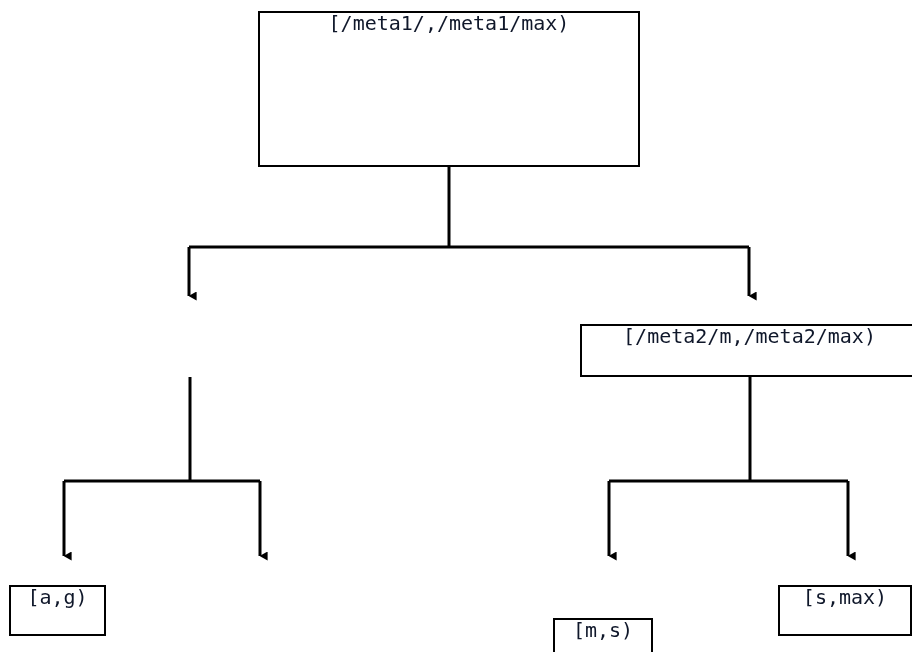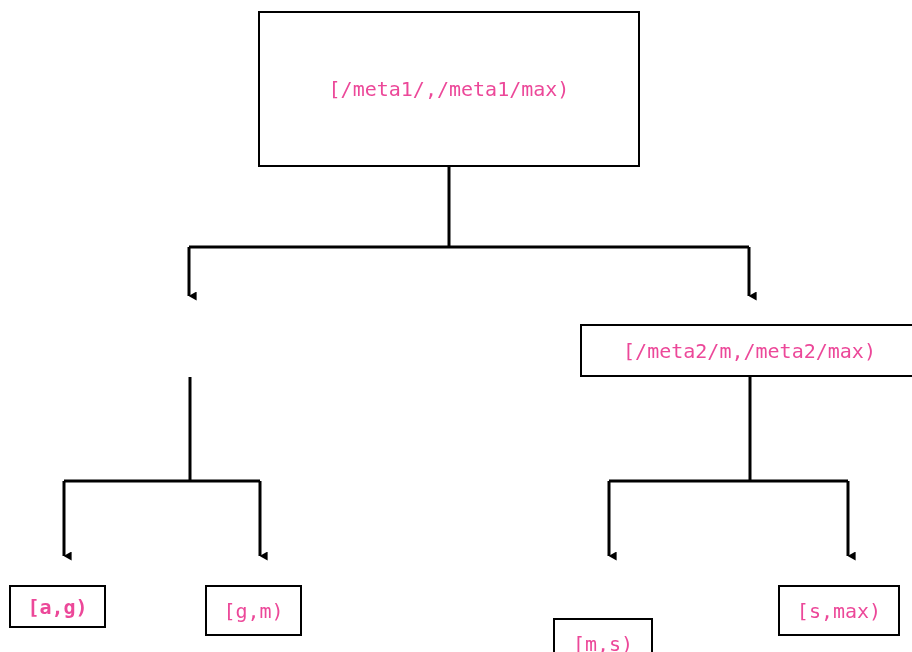--- a/index.html
+++ b/index.html
@@ -15,37 +15,37 @@
     background: #ffffff;
     overflow: hidden;
     font-family: "DejaVu Sans Mono", "Liberation Mono", monospace;
   }
   .node {
     position: absolute;
     box-sizing: border-box;
     border: 2px solid #000000;
     background: #ffffff;
     display: flex;
-    align-items: center;
+    align-items: flex-start;
     justify-content: center;
-    color: #ec4899;
+    color: #0f172a;
     font-family: "DejaVu Sans Mono", "Liberation Mono", monospace;
     font-size: 20px;
     font-weight: 400;
     letter-spacing: 0px;
     white-space: nowrap;
     line-height: 1;
   }
   .node-root   { left: 258px; top: 11px;  width: 382px; height: 156px; }
   .node-mid-l  { left: 21px;  top: 324px; width: 324px; height: 53px; }
   .node-mid-r  { left: 580px; top: 324px; width: 339px; height: 53px; }
-  .node-leaf-1 { left: 9px;   top: 585px; width: 97px;  height: 43px; font-weight: bold; }
+  .node-leaf-1 { left: 9px;   top: 585px; width: 97px;  height: 51px; }
   .node-leaf-2 { left: 205px; top: 585px; width: 97px;  height: 51px; }
   .node-leaf-3 { left: 553px; top: 585px; width: 100px; height: 51px; margin-top: 33px; }
-  .node-leaf-4 { left: 778px; top: 585px; width: 122px; height: 51px; }
+  .node-leaf-4 { left: 778px; top: 585px; width: 134px; height: 51px; }
 
   .edges {
     position: absolute;
     left: 0;
     top: 0;
     width: 912px;
     height: 652px;
     pointer-events: none;
   }
 </style>
@@ -89,23 +89,20 @@
 
 
   <div class="node node-mid-r">
     <span>[/meta2/m,/meta2/max)</span>
   </div>
 
   <div class="node node-leaf-1">
     <span>[a,g)</span>
   </div>
 
-  <div class="node node-leaf-2">
-    <span>[g,m)</span>
-  </div>
 
   <div class="node node-leaf-3">
     <span>[m,s)</span>
   </div>
 
   <div class="node node-leaf-4">
     <span>[s,max)</span>
   </div>
 
 </div>

